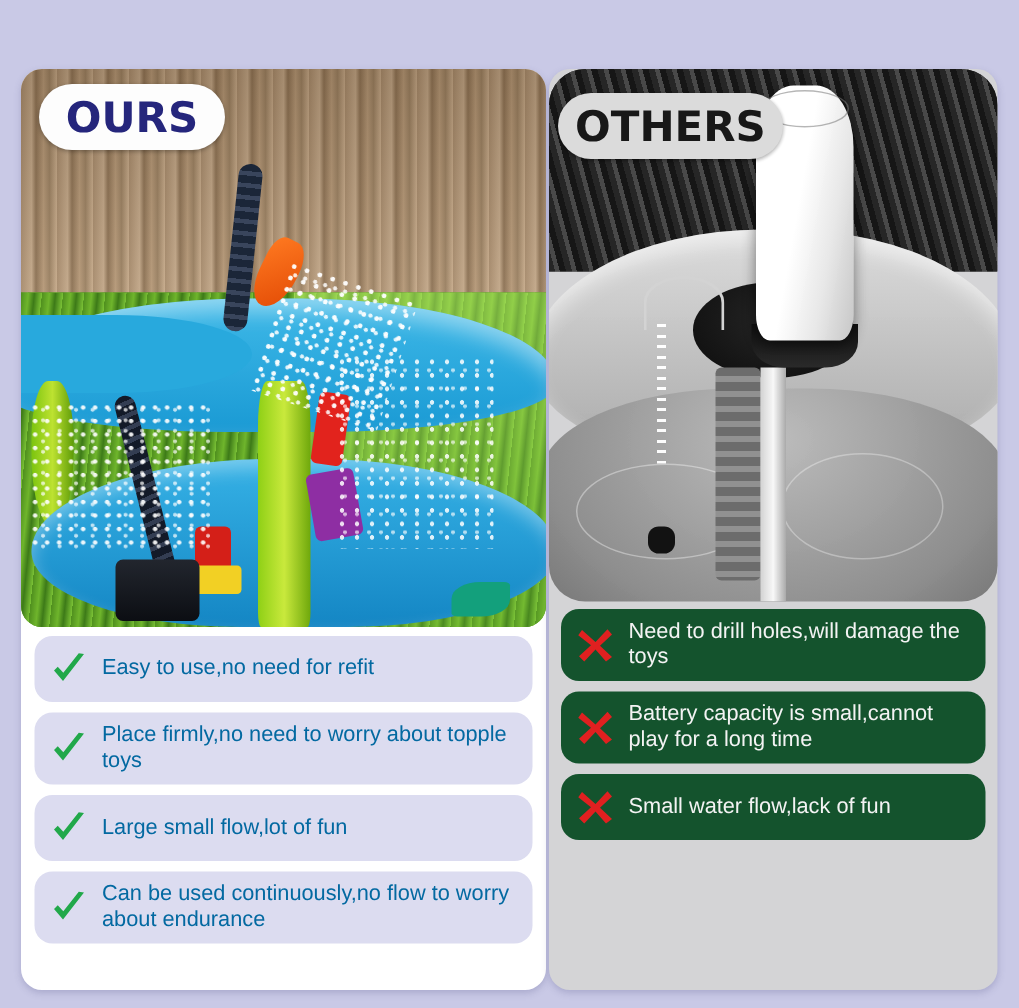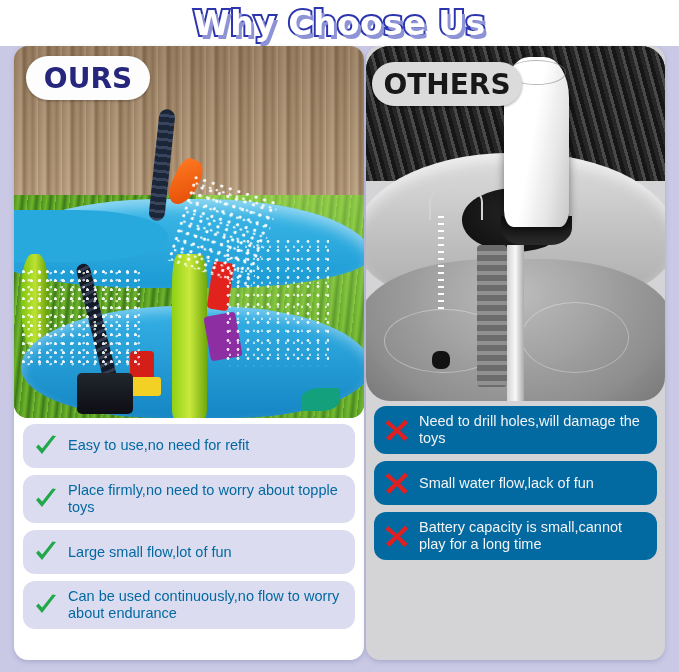--- a/index.html
+++ b/index.html
@@ -229,39 +229,36 @@
   .list-left  { top:378px; padding:0 9px; }
   .list-right { top:360px; padding:0 8px; }
 
   .item {
     display:flex; align-items:center; gap:9px;
     border-radius:12px;
     padding:7px 10px;
     min-height:44px;
   }
   .item-left  { background:#dcdcf0; margin-bottom:7px; }
-  .item-right { background:#0369a1; margin-bottom:7px; }
+  .item-right { background:#14532d; margin-bottom:7px; }
 
   .mark { flex:0 0 auto; width:26px; height:26px; }
   .mark svg { display:block; width:26px; height:26px; }
 
   .item-text { font-size:14.5px; line-height:1.18; }
   .item-left  .item-text { color:#0369a1; }
   .item-right .item-text { color:#f3f3f3; }
 
   .title-bind { white-space:nowrap; }
 </style>
 </head>
 <body>
 
 <div class="page">
 
-  <div class="title-wrap">
-    <div class="title title-bind">Why Choose Us</div>
-  </div>
 
   <div class="panels">
 
     <div class="panel panel-left">
       <div class="card card-left"></div>
 
       <div class="photo photo-left">
         <div class="ph sky-fence"></div>
         <div class="ph fence-shade"></div>
         <div class="ph lawn"></div>
@@ -365,29 +362,29 @@
           <span class="item-text">Need to drill holes,will damage the toys</span>
         </div>
 
 
         <div class="item item-right">
           <span class="mark">
             <svg viewBox="0 0 26 26">
                 <path d="M4 3 L13 11 L21 2.5 L24 6 L16 13.5 L24 21 L20 24 L13 16 L5.5 24 L2 20.5 L10 13.2 L1.5 6.5 Z" fill="#e02020"></path>
               </svg>
           </span>
+          <span class="item-text">Battery capacity is small,cannot play for a long time</span>
+        </div>
+
+        <div class="item item-right">
+          <span class="mark">
+            <svg viewBox="0 0 26 26">
+                <path d="M4 3 L13 11 L21 2.5 L24 6 L16 13.5 L24 21 L20 24 L13 16 L5.5 24 L2 20.5 L10 13.2 L1.5 6.5 Z" fill="#e02020"></path>
+              </svg>
+          </span>
           <span class="item-text">Small water flow,lack of fun</span>
-        </div>
-
-        <div class="item item-right">
-          <span class="mark">
-            <svg viewBox="0 0 26 26">
-                <path d="M4 3 L13 11 L21 2.5 L24 6 L16 13.5 L24 21 L20 24 L13 16 L5.5 24 L2 20.5 L10 13.2 L1.5 6.5 Z" fill="#e02020"></path>
-              </svg>
-          </span>
-          <span class="item-text">Battery capacity is small,cannot play for a long time</span>
         </div>
 
       </div>
     </div>
 
   </div>
 </div>
 
 </body></html>

